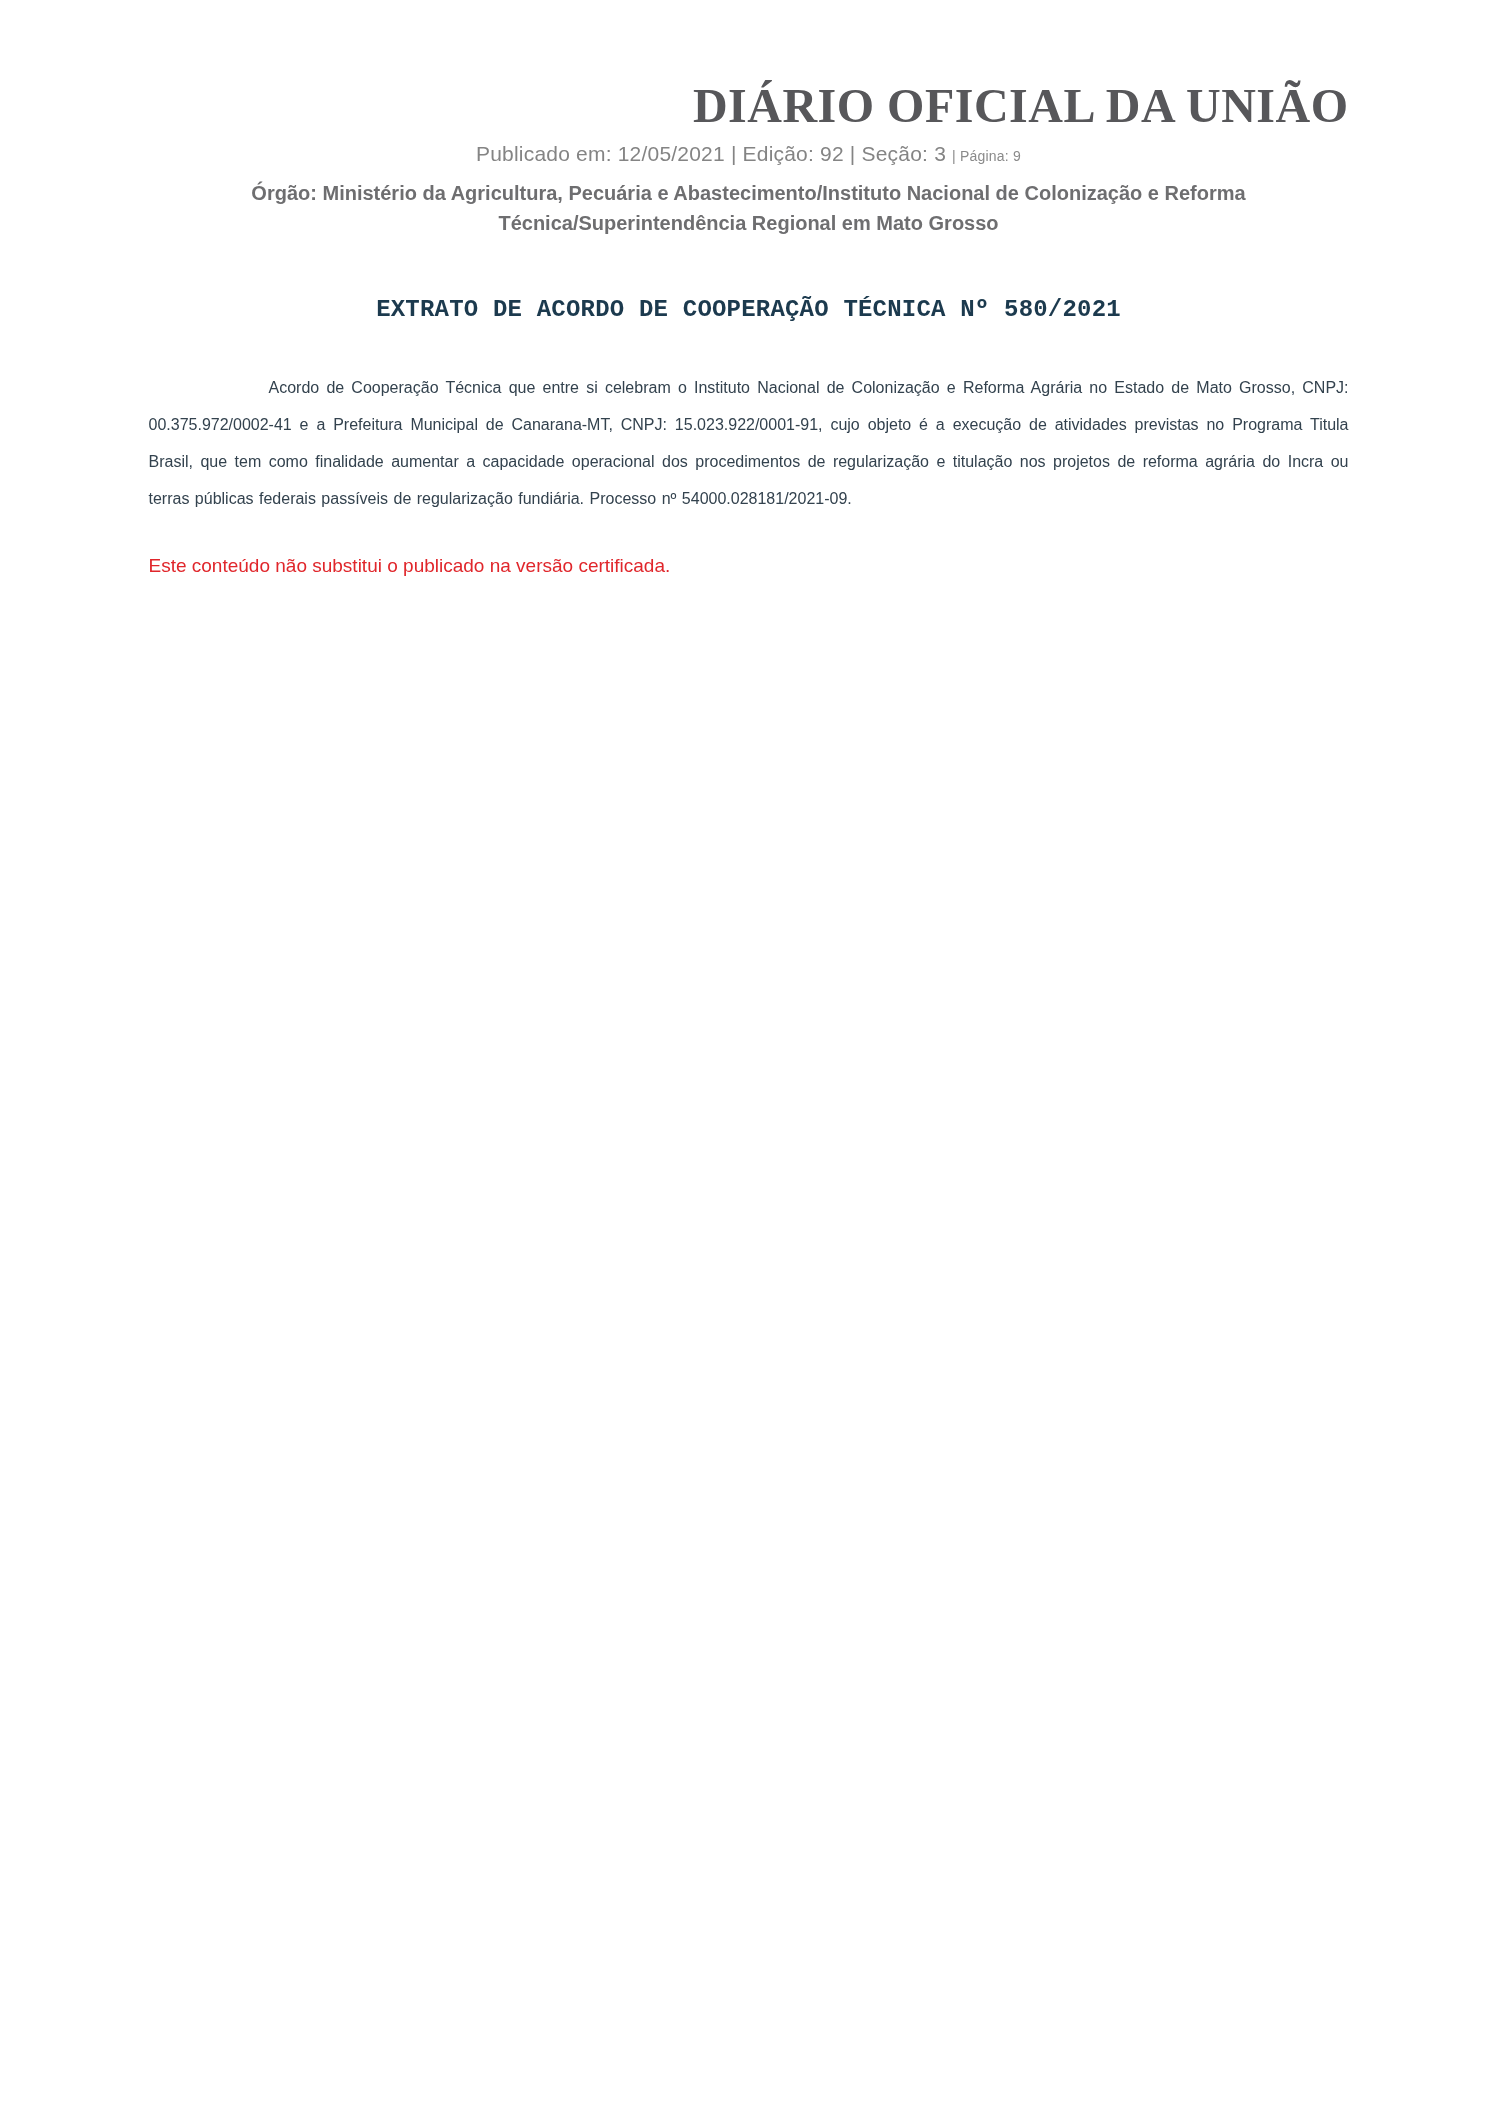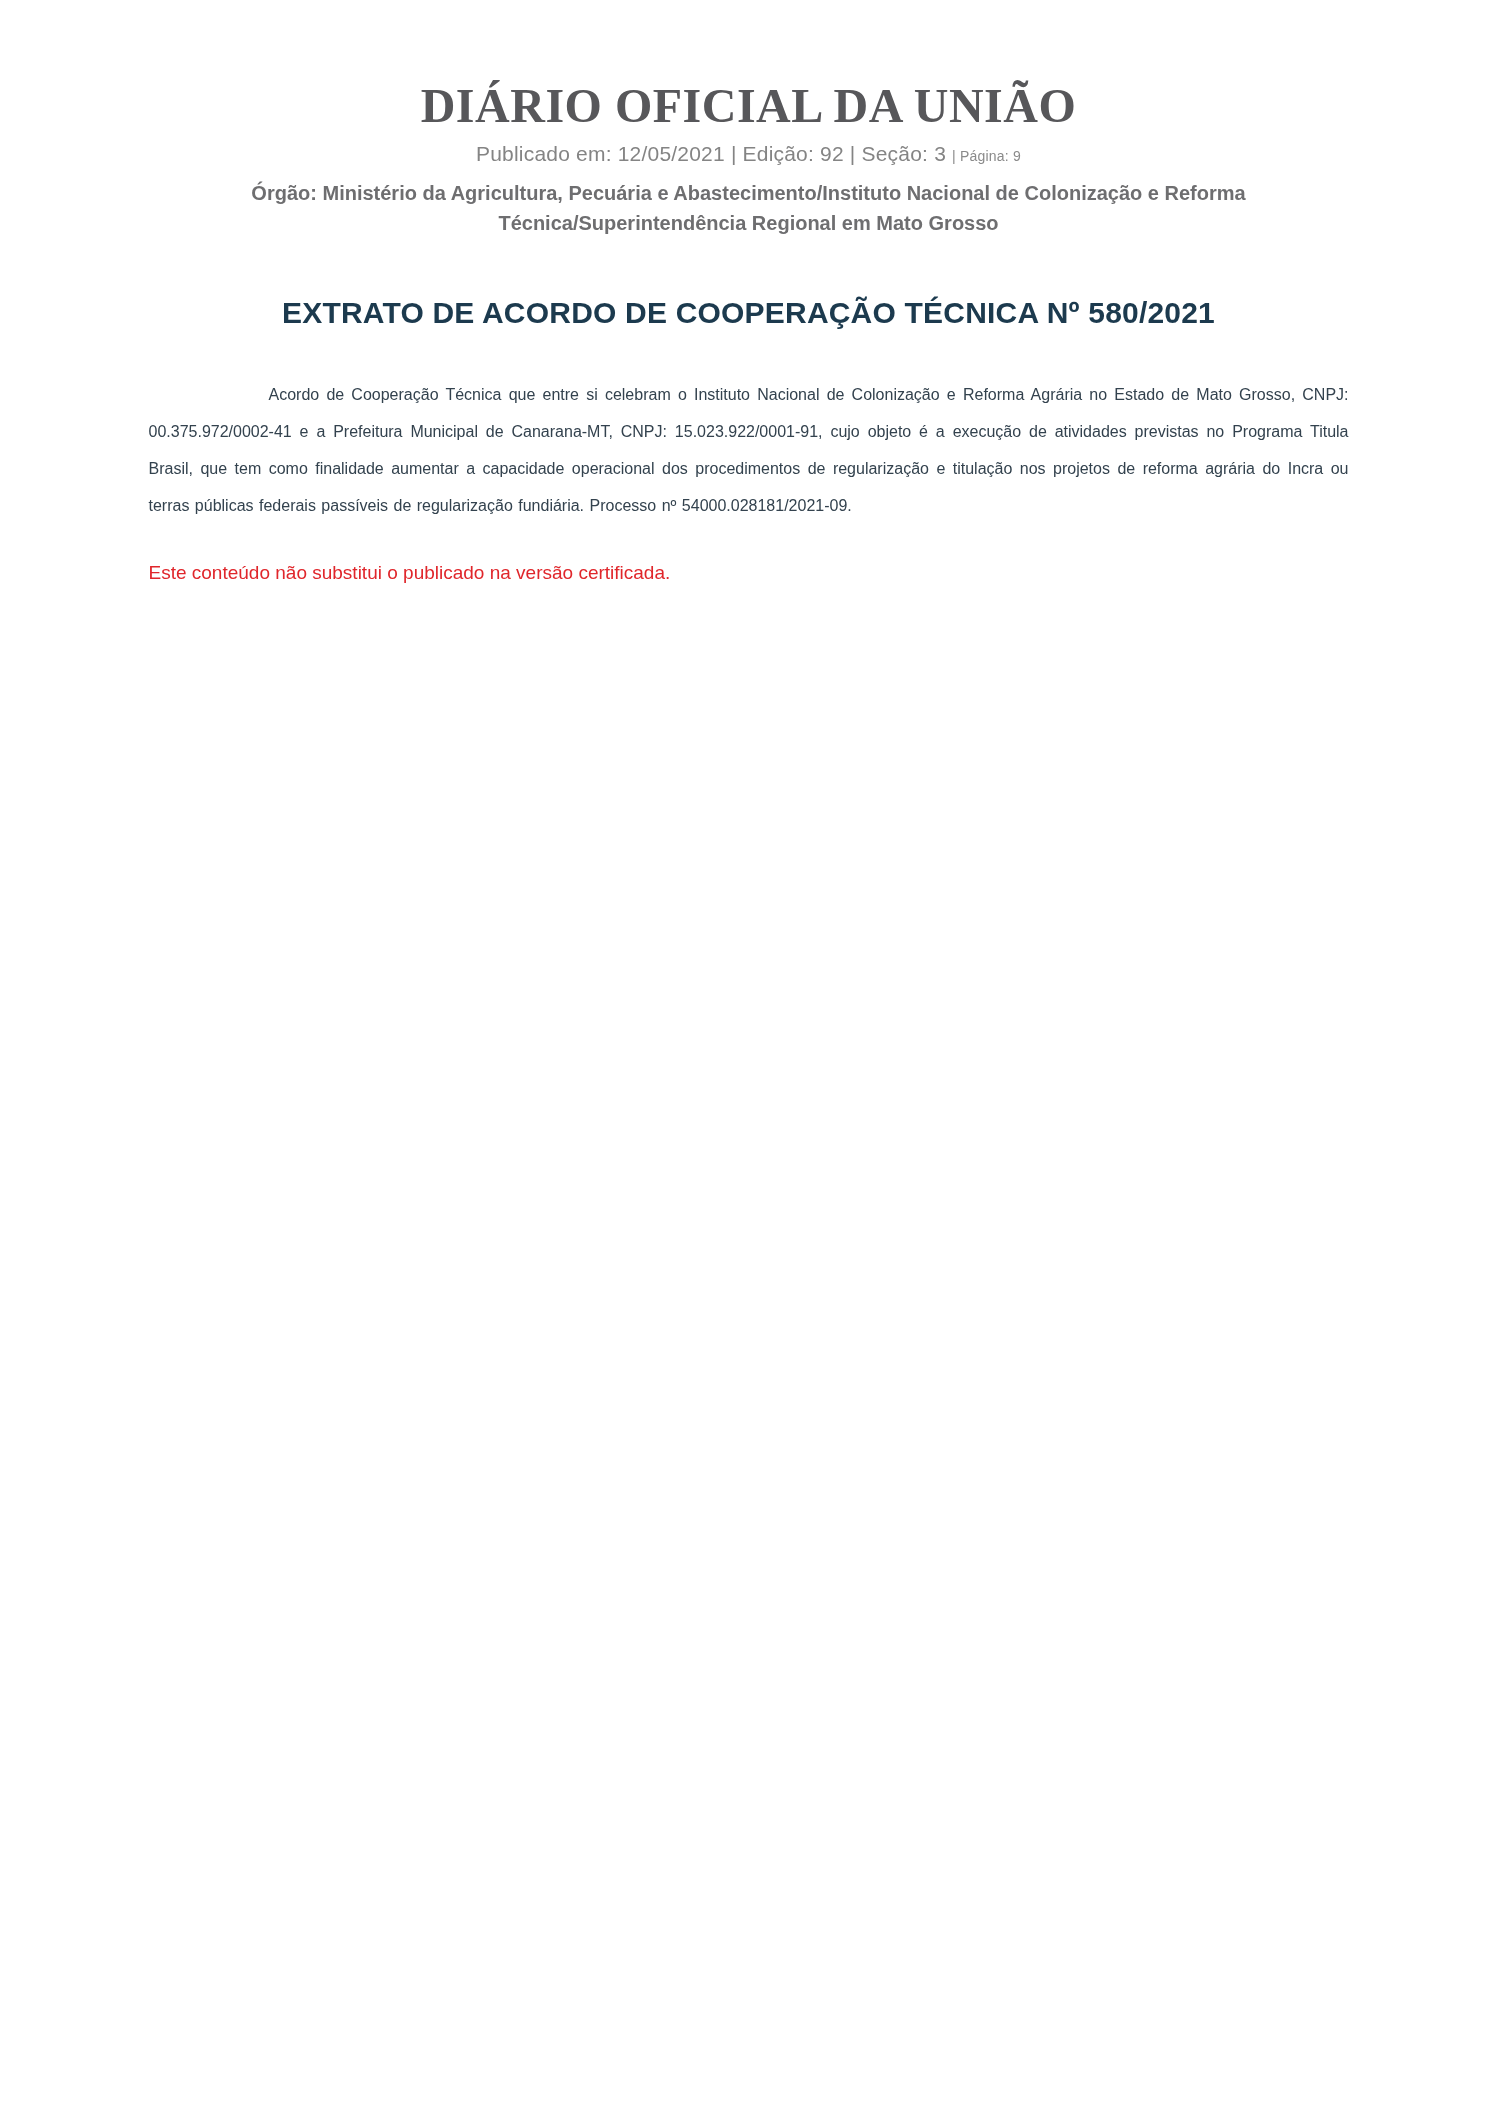--- a/index.html
+++ b/index.html
@@ -24,20 +24,21 @@
     text-align: center;
   }
   .masthead-title {
     margin: 0;
     font-family: "Liberation Serif", serif;
     font-weight: 700;
     font-size: 48px;
     line-height: 1.15;
     letter-spacing: 0.5px;
     color: #57575a;
+    text-align: right;
   }
   .publine {
     margin-top: 9px;
     font-size: 21px;
     color: #848484;
     letter-spacing: 0.2px;
   }
   .publine .pagelabel {
     font-size: 14px;
     color: #8a8a8a;
@@ -47,24 +48,25 @@
     max-width: 1170px;
     font-size: 20px;
     font-weight: 700;
     line-height: 1.5;
     color: #6e6e70;
   }
   
   .article-heading {
     margin: 58px 0 0 0;
     text-align: center;
-    font-size: 30px;
+    font-size: 24px;
     font-weight: 700;
     letter-spacing: 0.2px;
     color: #1c3a4e;
+    font-family: Liberation Mono, monospace;
   }
   .article-body {
     margin: 46px 0 0 0;
     text-align: justify;
     text-indent: 120px;
     font-size: 16px;
     line-height: 37px;
     color: #33424e;
     word-spacing: 1px;
   }

